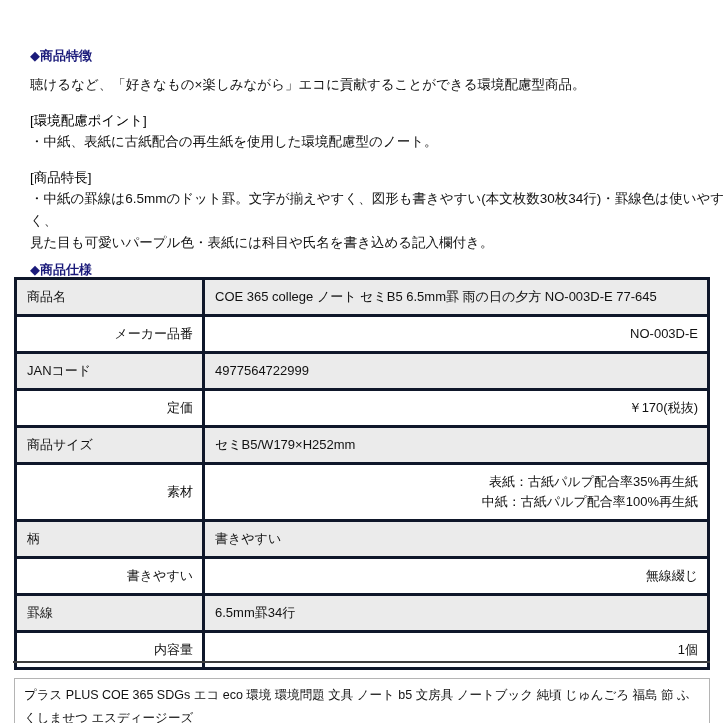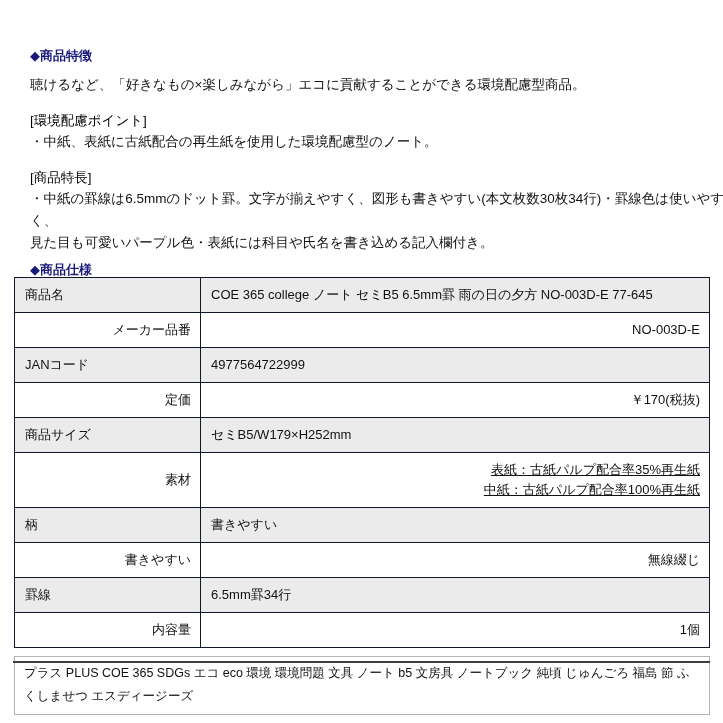--- a/index.html
+++ b/index.html
@@ -73,40 +73,39 @@
     width: 723px;
   }
   table.spec {
     border-collapse: collapse;
     width: 696px;
     table-layout: fixed;
     border: 1px solid #555555;
     background: #ffffff;
   }
   table.spec td {
-    border: 1px solid #0f172a;
+    border: 3px solid #0f172a;
     font-size: 13px;
     line-height: 20px;
     padding: 7px 9px 7px 10px;
     vertical-align: middle;
     color: #111111;
   }
   table.spec td.key {
     width: 166px;
   }
   table.spec tr.shaded td {
     background: #ebebeb;
   }
   table.spec tr.plain td {
     background: #ffffff;
     text-align: right;
   }
   table.spec td .line2 {
     display: block;
-    text-decoration: underline;
   }
 
   
   .keyword-box {
     margin: 8px 13px 0 14px;
     border: 1px solid #b4b4b4;
     background: #ffffff;
     padding: 5px 8px 6px 9px;
     box-sizing: border-box;
     width: 696px;

